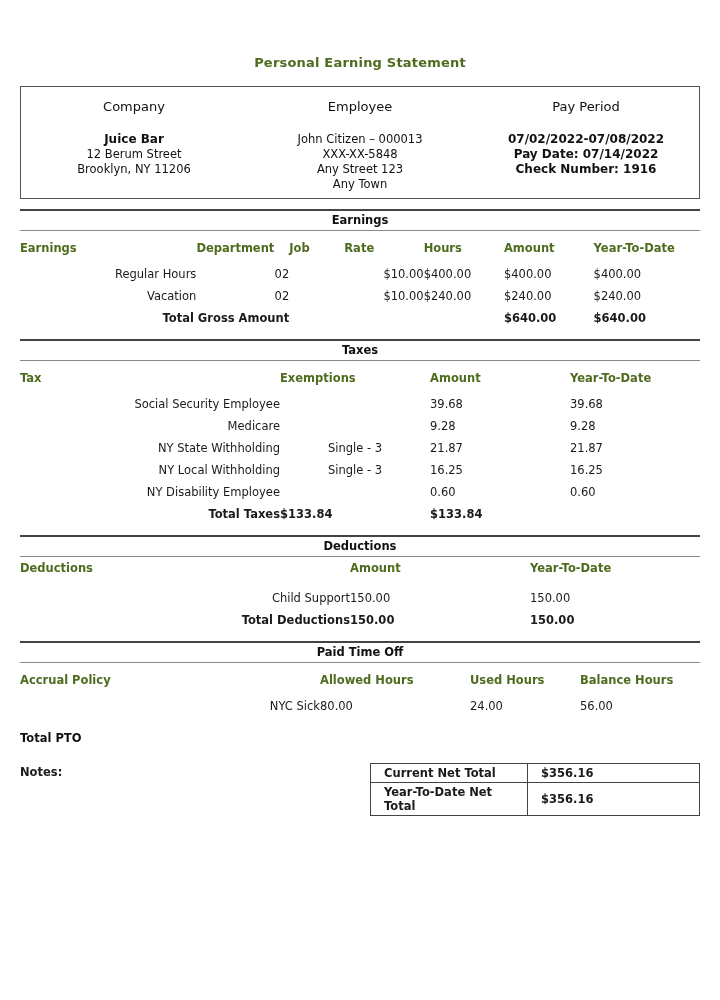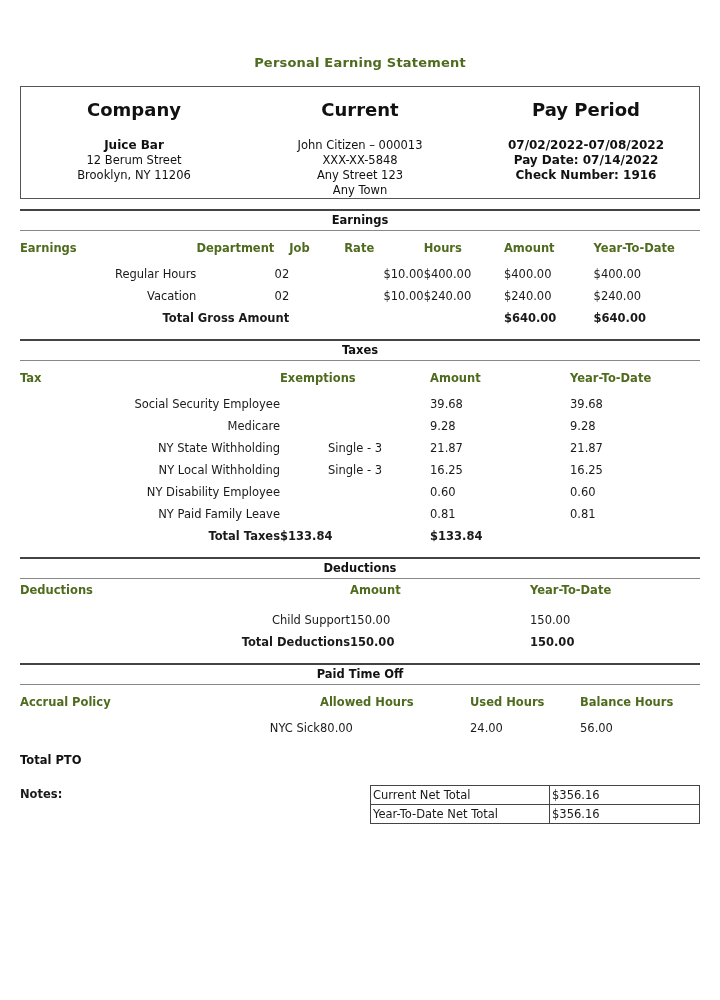--- a/index.html
+++ b/index.html
@@ -37,22 +37,22 @@
     display: flex;
     box-sizing: border-box;
   }
   .header-col {
     flex: 1;
     text-align: center;
     padding-top: 12px;
     box-sizing: border-box;
   }
   .header-col .col-title {
-    font-weight: bold;
-    font-size: 18px;
+    font-weight: normal;
+    font-size: 13px;
     color: #111;
     margin-bottom: 18px;
   }
   .header-col .line {
     font-size: 11.5px;
     line-height: 15px;
     color: #111;
   }
   .header-col .line.bold {
     font-weight: bold;
@@ -141,43 +141,43 @@
     width: 350px;
     padding-top: 2px;
   }
   .net-table {
     border-collapse: collapse;
     font-size: 11.5px;
     width: 330px;
   }
   .net-table td {
     border: 1px solid #444;
-    padding: 2px 2px;
-    font-weight: normal;
+    padding: 2px 13px;
+    font-weight: bold;
   }
   .net-table td.val {
     width: 145px;
   }
 </style>
 </head>
 <body>
 
 <div class="page">
 
   <div class="doc-title">Personal Earning Statement</div>
 
   <div class="header-box">
     <div class="header-col">
       <div class="col-title">Company</div>
       <div class="line bold">Juice Bar</div>
       <div class="line">12 Berum Street</div>
       <div class="line">Brooklyn, NY 11206</div>
     </div>
     <div class="header-col">
-      <div class="col-title">Current</div>
+      <div class="col-title">Employee</div>
       <div class="line">John Citizen – 000013</div>
       <div class="line">XXX-XX-5848</div>
       <div class="line">Any Street 123</div>
       <div class="line">Any Town</div>
     </div>
     <div class="header-col">
       <div class="col-title">Pay Period</div>
       <div class="line bold">07/02/2022-07/08/2022</div>
       <div class="line bold">Pay Date: 07/14/2022</div>
       <div class="line bold">Check Number: 1916</div>
@@ -261,26 +261,20 @@
         <td class="ta-c">Single - 3</td>
         <td class="ta-r">16.25</td>
         <td class="ta-r">16.25</td>
       </tr>
       <tr class="tight">
         <td class="ta-l">NY Disability Employee</td>
         <td class="ta-c"></td>
         <td class="ta-r">0.60</td>
         <td class="ta-r">0.60</td>
       </tr>
-      <tr class="tight">
-        <td class="ta-l">NY Paid Family Leave</td>
-        <td class="ta-c"></td>
-        <td class="ta-r">0.81</td>
-        <td class="ta-r">0.81</td>
-      </tr>
       <tr class="total-row">
         <td class="ta-l">Total Taxes</td>
         <td class="ta-r">$133.84</td>
         <td class="ta-r">$133.84</td>
         <td></td>
       </tr>
     </tbody>
   </table>
 
   <div class="section-bar">Deductions</div>

